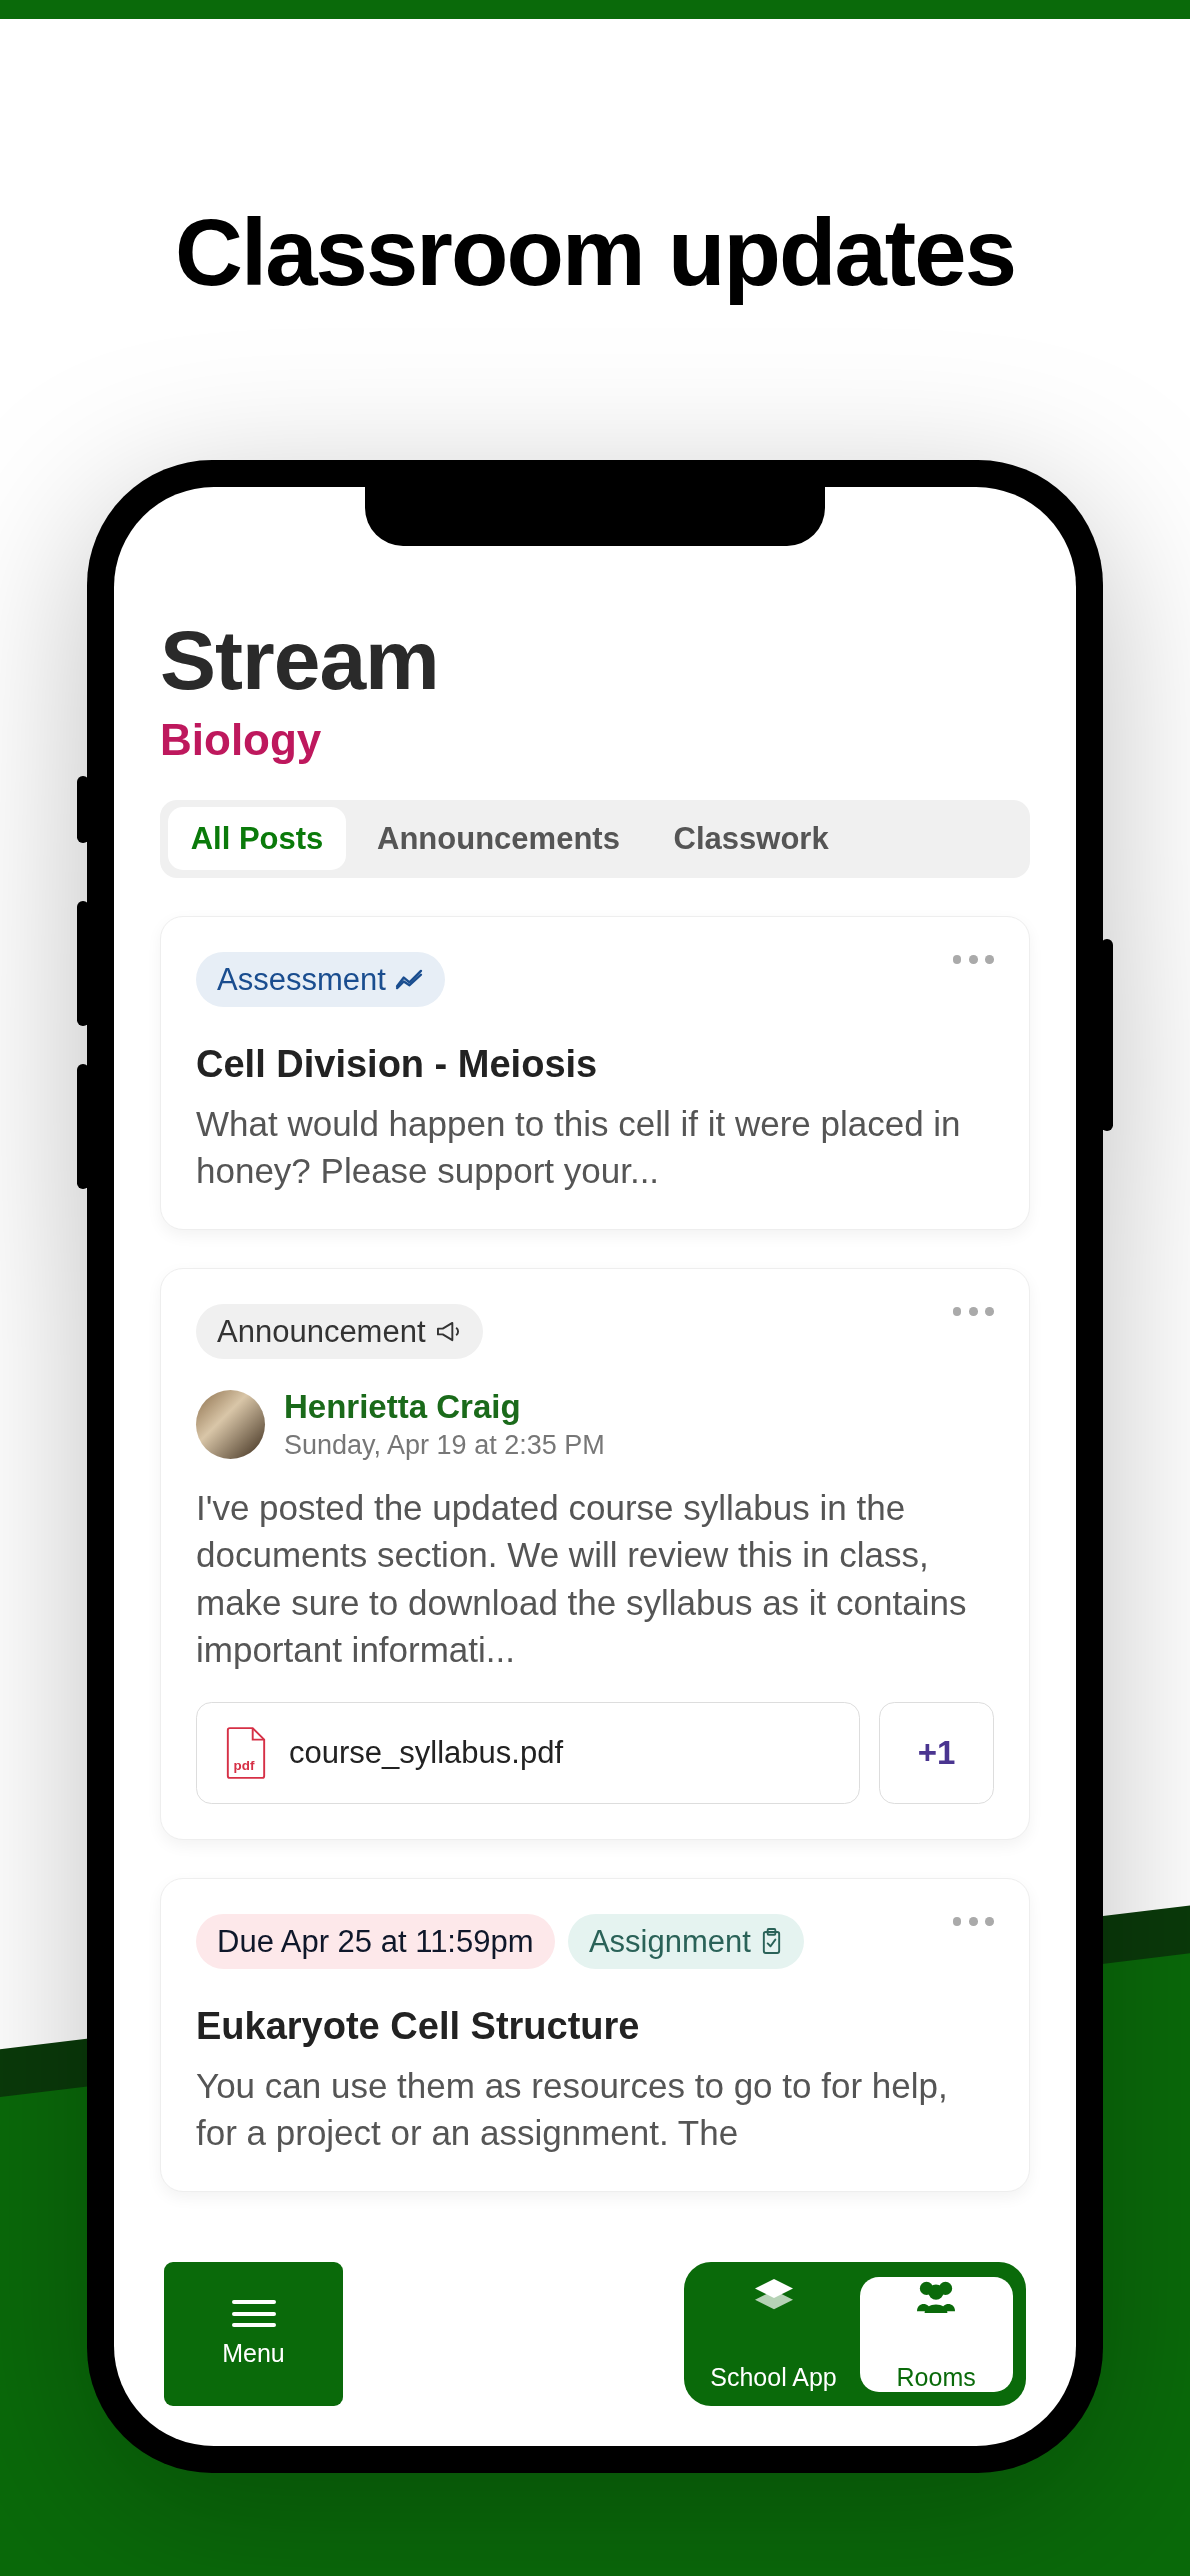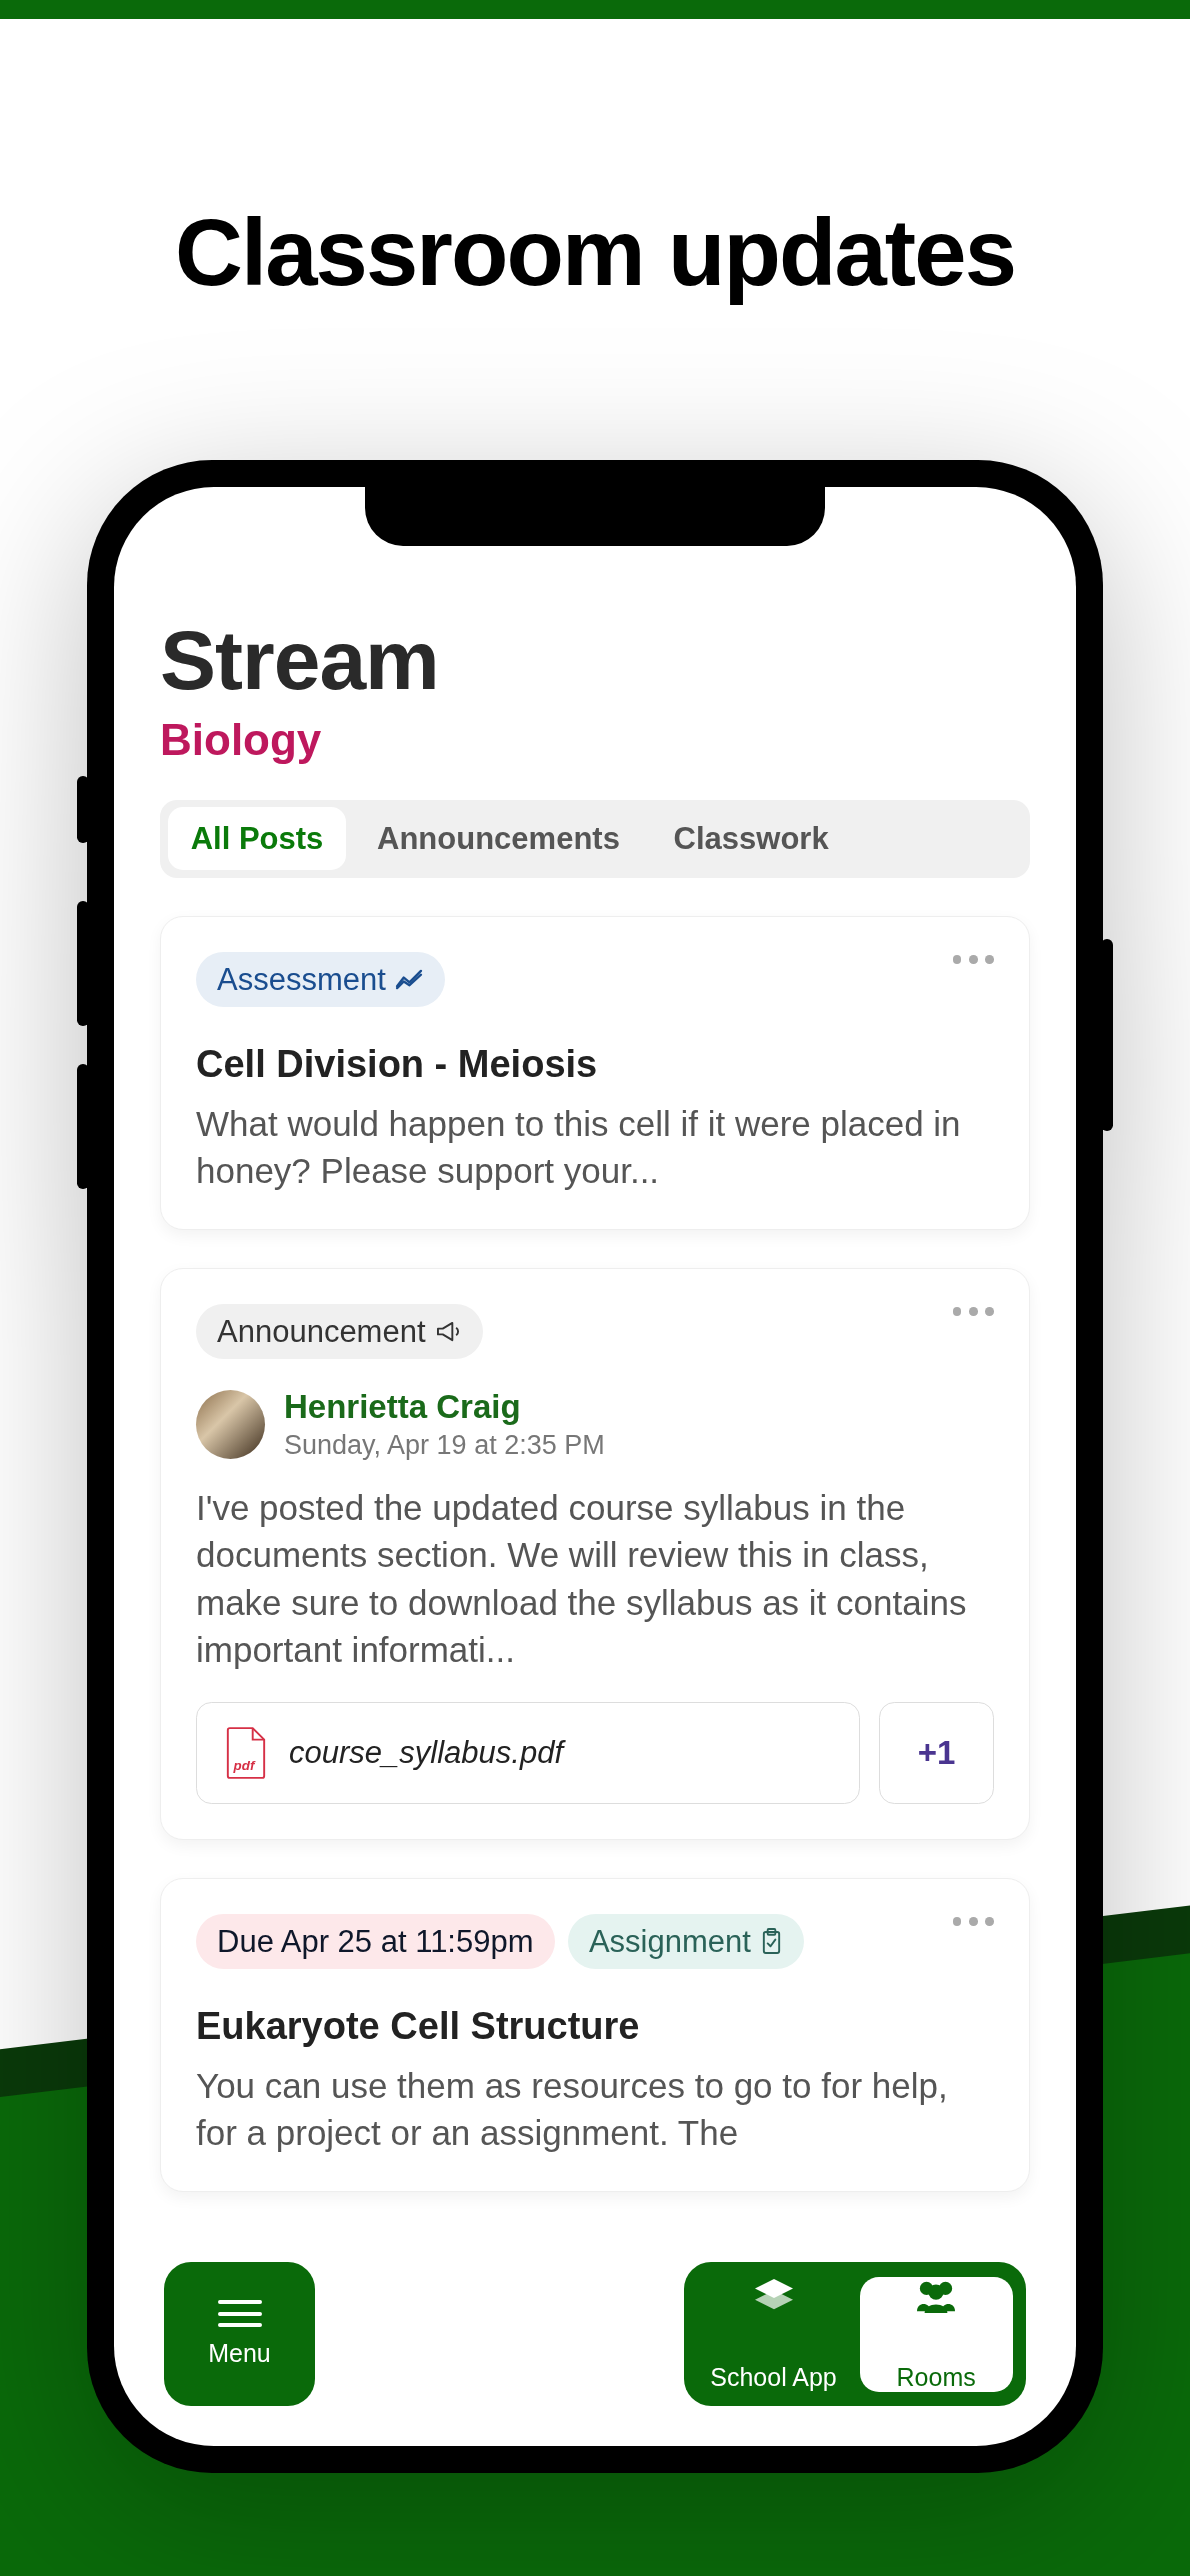--- a/index.html
+++ b/index.html
@@ -165,36 +165,36 @@
 .avatar {
   width: 69px; height: 69px; border-radius: 50%;
   background: linear-gradient(135deg,#8a6d4a 0%, #d9c6a8 40%, #3a2a1a 100%);
   flex-shrink:0;
 }
 .author-name { font-size: 33px; font-weight: 800; color: #1a6a1a; }
 .author-date { font-size: 27px; color: #777; margin-top:4px;}
 .attachments { display:flex; gap:19px; margin-top:29px;}
 .attach-main {
   flex:1; border:1px solid #ddd; border-radius:15.3px; padding:23px 27px;
-  display:flex; align-items:center; gap:21px;font-style:italic;
+  display:flex; align-items:center; gap:21px;
 }
 .attach-more {
   width:115px; border:1px solid #ddd; border-radius:15.3px;
   display:flex; align-items:center; justify-content:center;
   font-size:33px; font-weight:600; color:#4a3590;
 }
 .pdf-icon { width:44px; height:54px; }
 .attach-name { font-size:31px; color:#222; }
 .bottom-nav {
   position:absolute; bottom:40px; left:0; width:100%;
   display:flex; justify-content:space-between; padding:0 50px;
   z-index:20;
 }
 .menu-btn {
-  background:#0a6a0a; border-radius:27px; width:151px; height:144px;
+  background:#0a6a0a; border-radius:9px; width:179px; height:144px;
   display:flex; flex-direction:column; align-items:center; justify-content:center;
   gap:11.5px;
 }
 .menu-btn-label { color:#fff; font-size:25px; }
 .hamburger { width:44px; display:flex; flex-direction:column; gap:7.7px;}
 .hamburger span { height:3.8px; background:#fff; border-radius:1.9px;}
 .right-nav {
   background:#0a6a0a; border-radius:27px; padding:13.4px;
   display:flex; gap:9.6px; align-items:center;
 }

